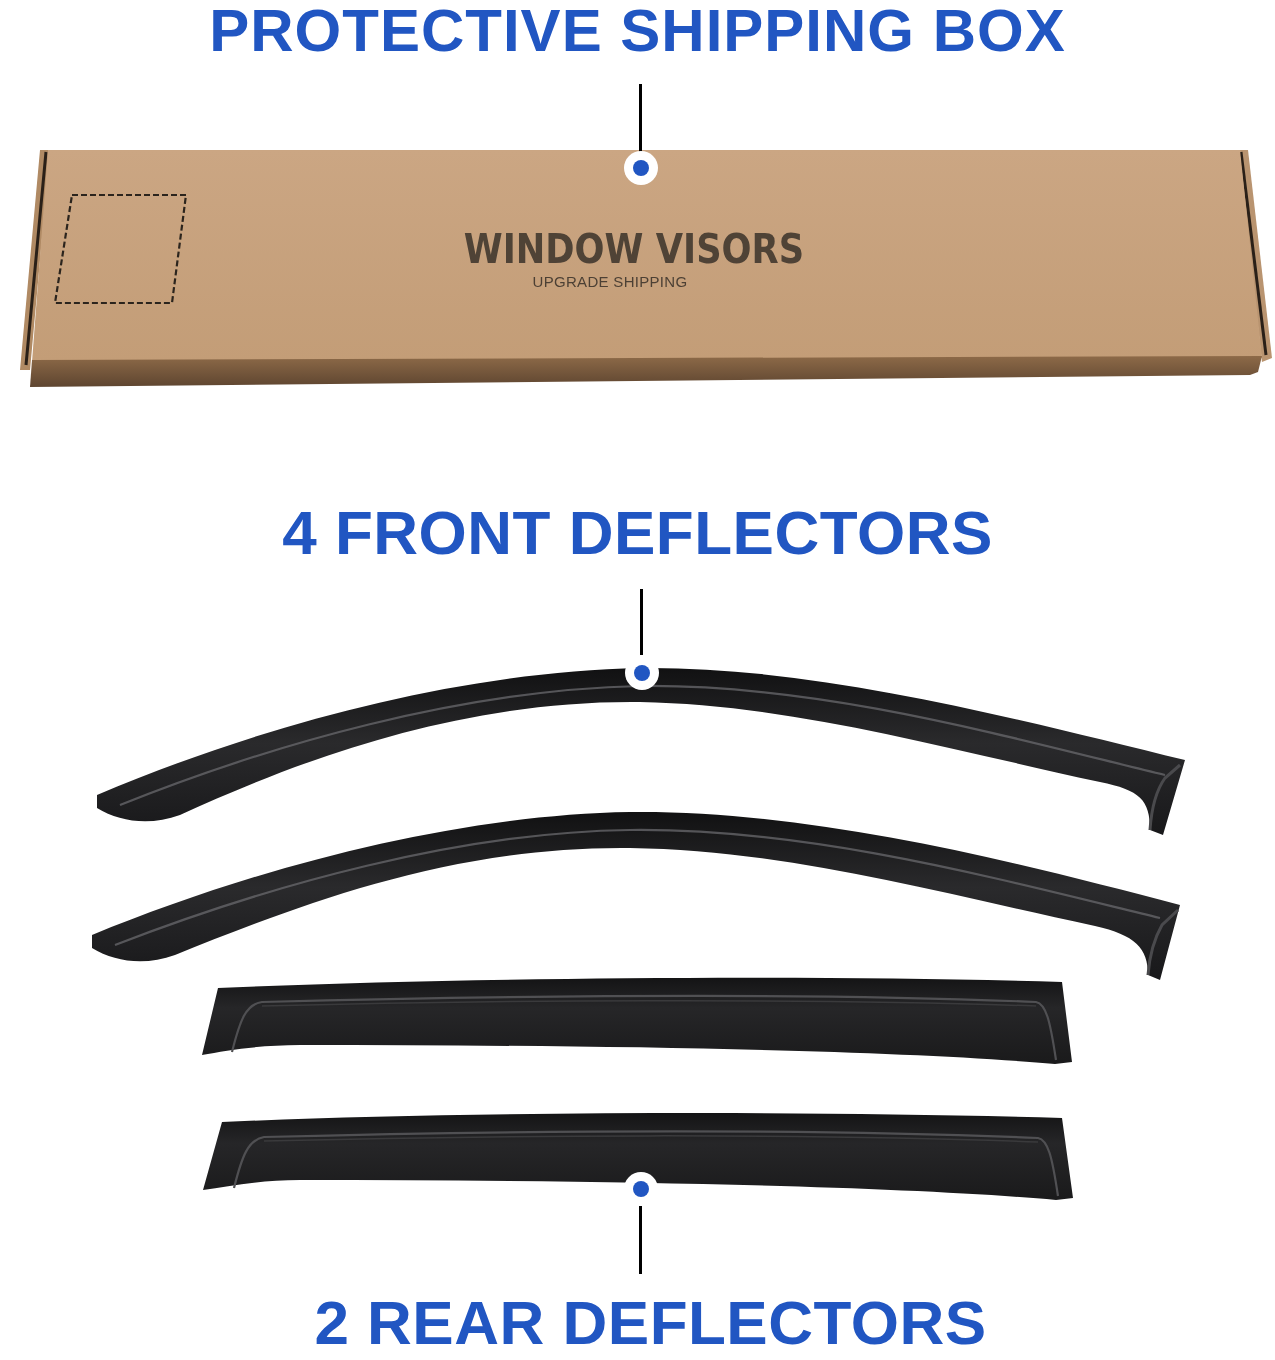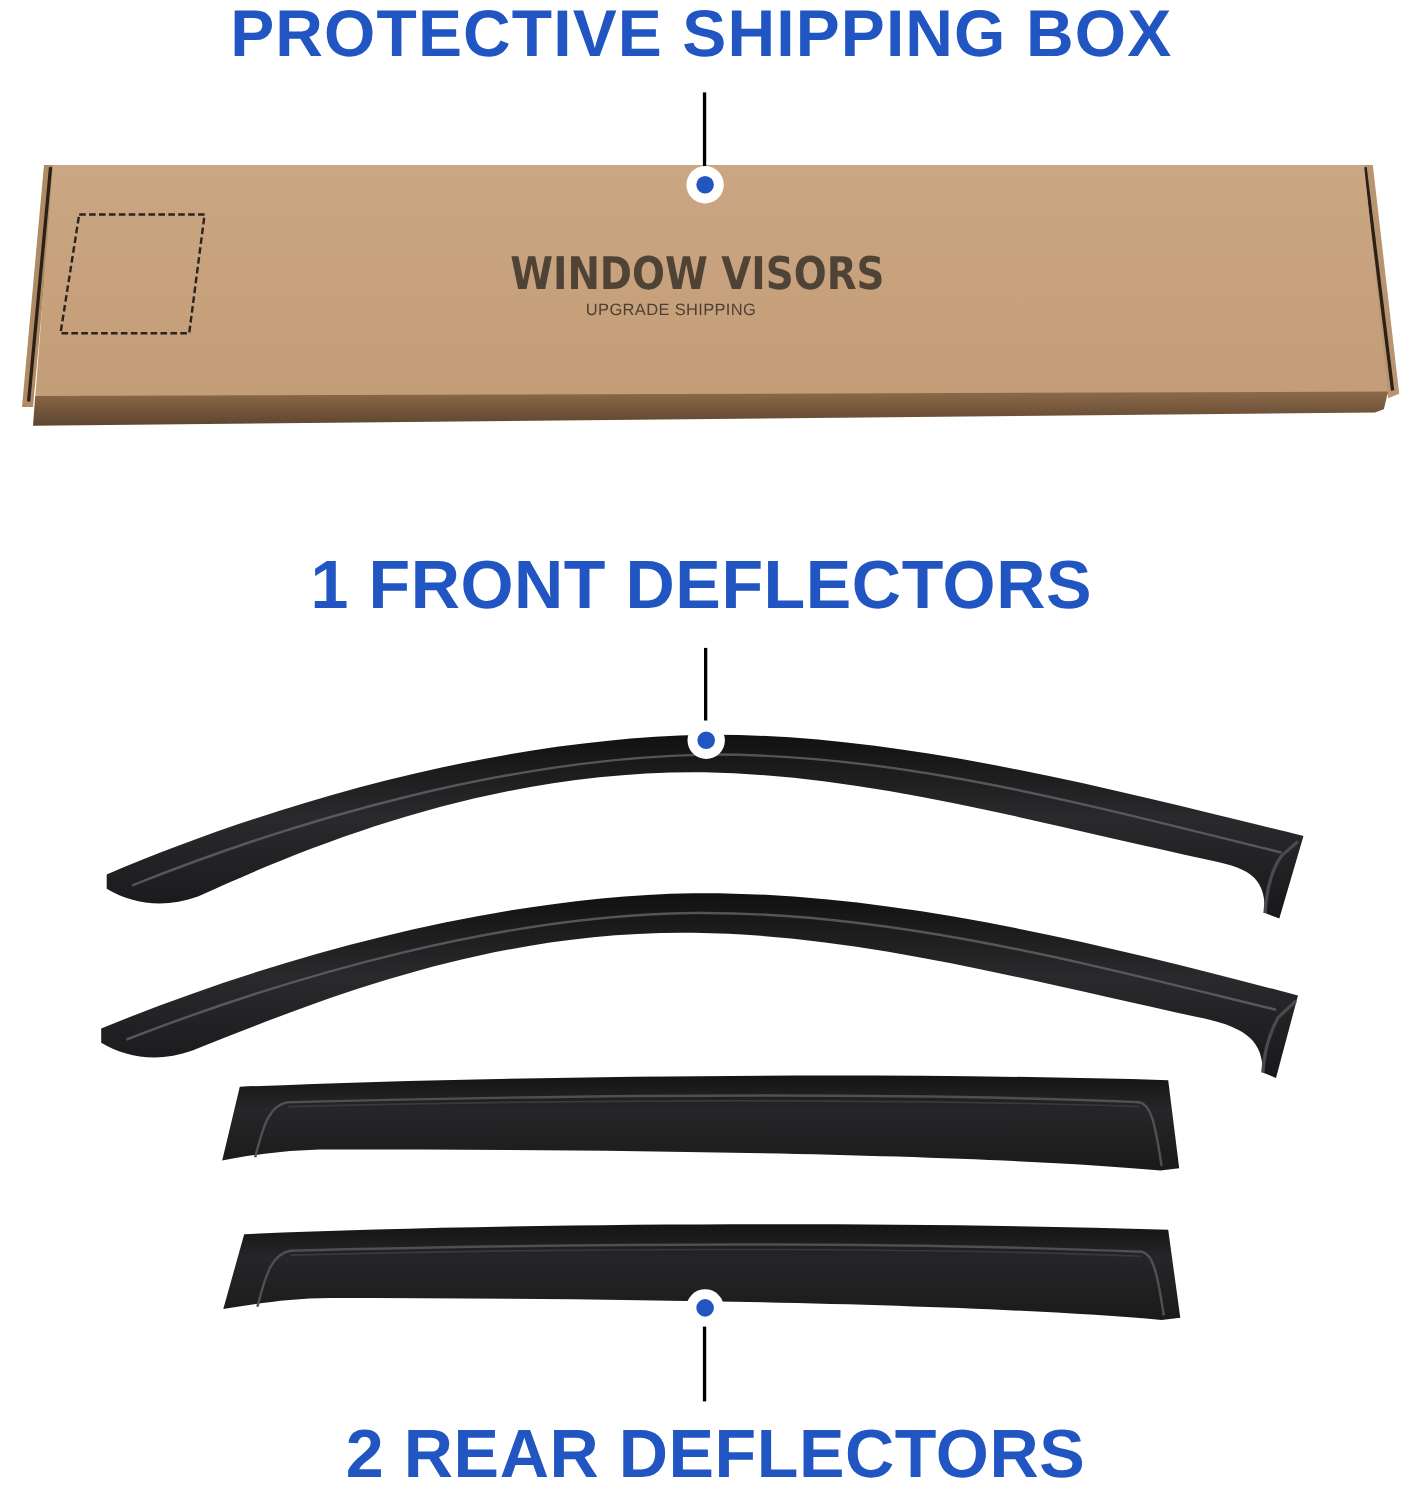--- a/index.html
+++ b/index.html
@@ -147,21 +147,21 @@
              C 262,1180 230,1186 203,1190 Z" fill="url(#rearDefl)"></path>
     <path d="M 234,1188 C 242,1156 248,1140 264,1137 C 500,1131 800,1128 1038,1138 C 1048,1140 1052,1156 1058,1196" fill="none" stroke="#505053" stroke-width="2.2"></path>
     <path d="M 264,1141 C 500,1135 800,1133 1038,1142" fill="none" stroke="#3a3a3c" stroke-width="1.5"></path>
   </g>
 </svg>
 
 <div class="box-label" id="box-title">WINDOW VISORS</div>
 <div class="box-label" id="box-sub">UPGRADE SHIPPING</div>
 
 <div class="heading" id="h-box" style="color: rgb(33, 86, 194);">PROTECTIVE SHIPPING BOX</div>
-<div class="heading" id="h-front" style="color: rgb(33, 86, 194);">1 FRONT DEFLECTORS</div>
+<div class="heading" id="h-front" style="color: rgb(33, 86, 194);">4 FRONT DEFLECTORS</div>
 <div class="heading" id="h-rear" style="color: rgb(33, 86, 194); padding-left: 26px;">2 REAR DEFLECTORS</div>
 
 <div class="leader" style="left:639px; top:84px; height:68px;"></div>
 <div class="dot" style="left:624px; top:151px;"></div>
 
 <div class="leader" style="left:640px; top:589px; height:66px;"></div>
 <div class="dot" style="left:625px; top:656px;"></div>
 
 <div class="dot" style="left:624px; top:1172px;"></div>
 <div class="leader" style="left:639px; top:1206px; height:68px;"></div>

